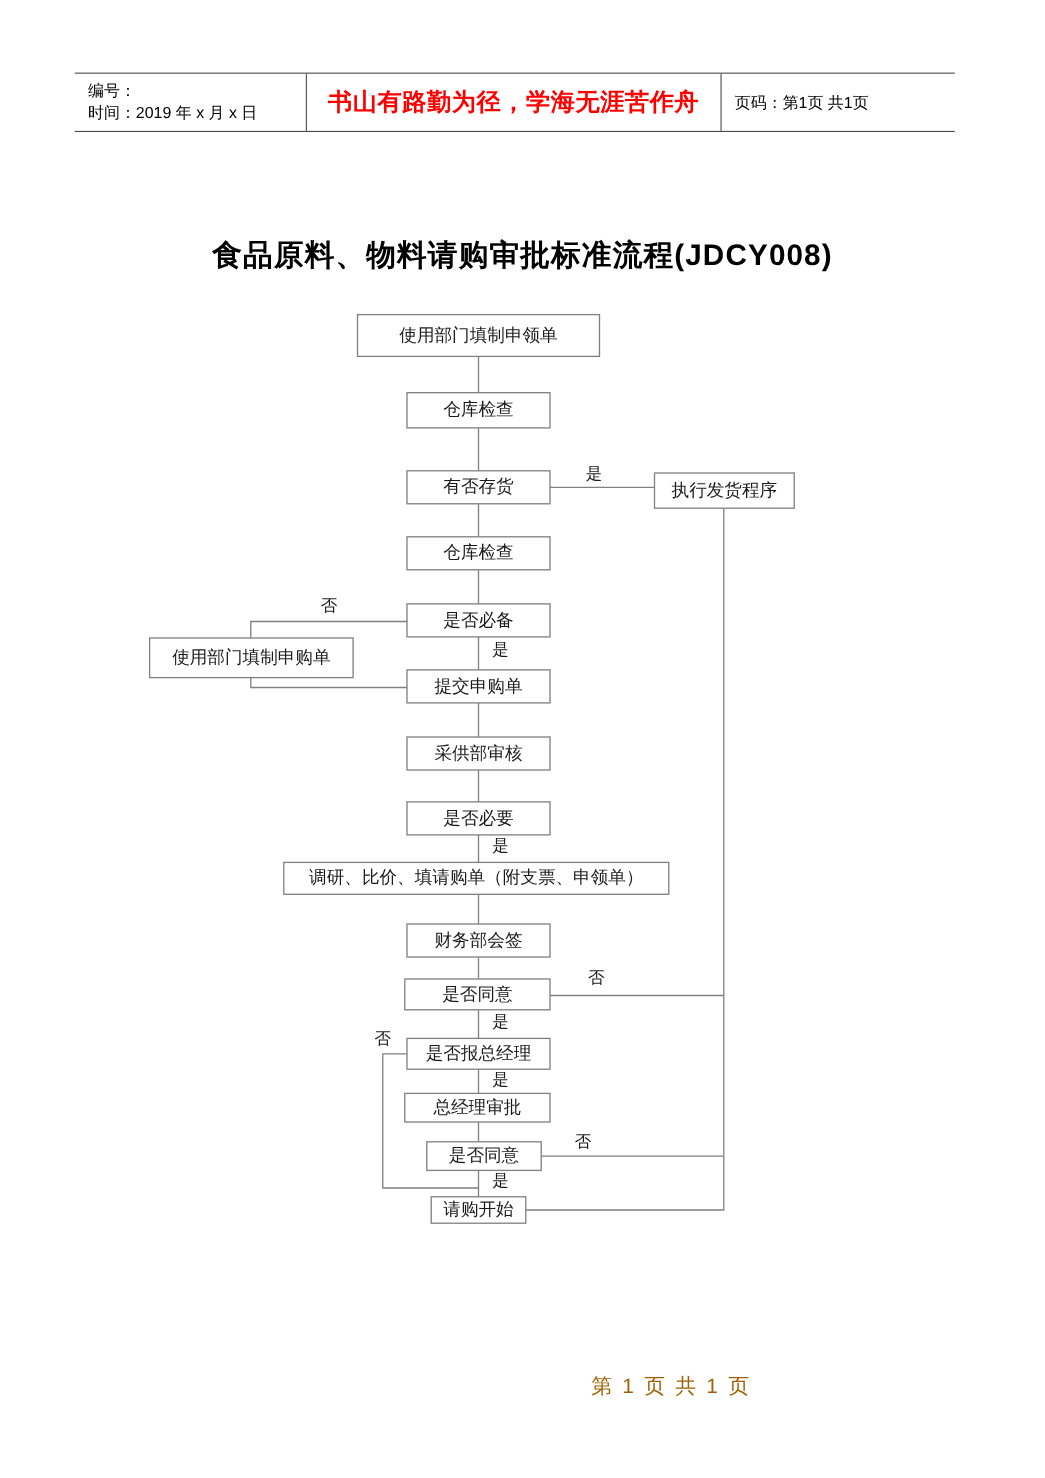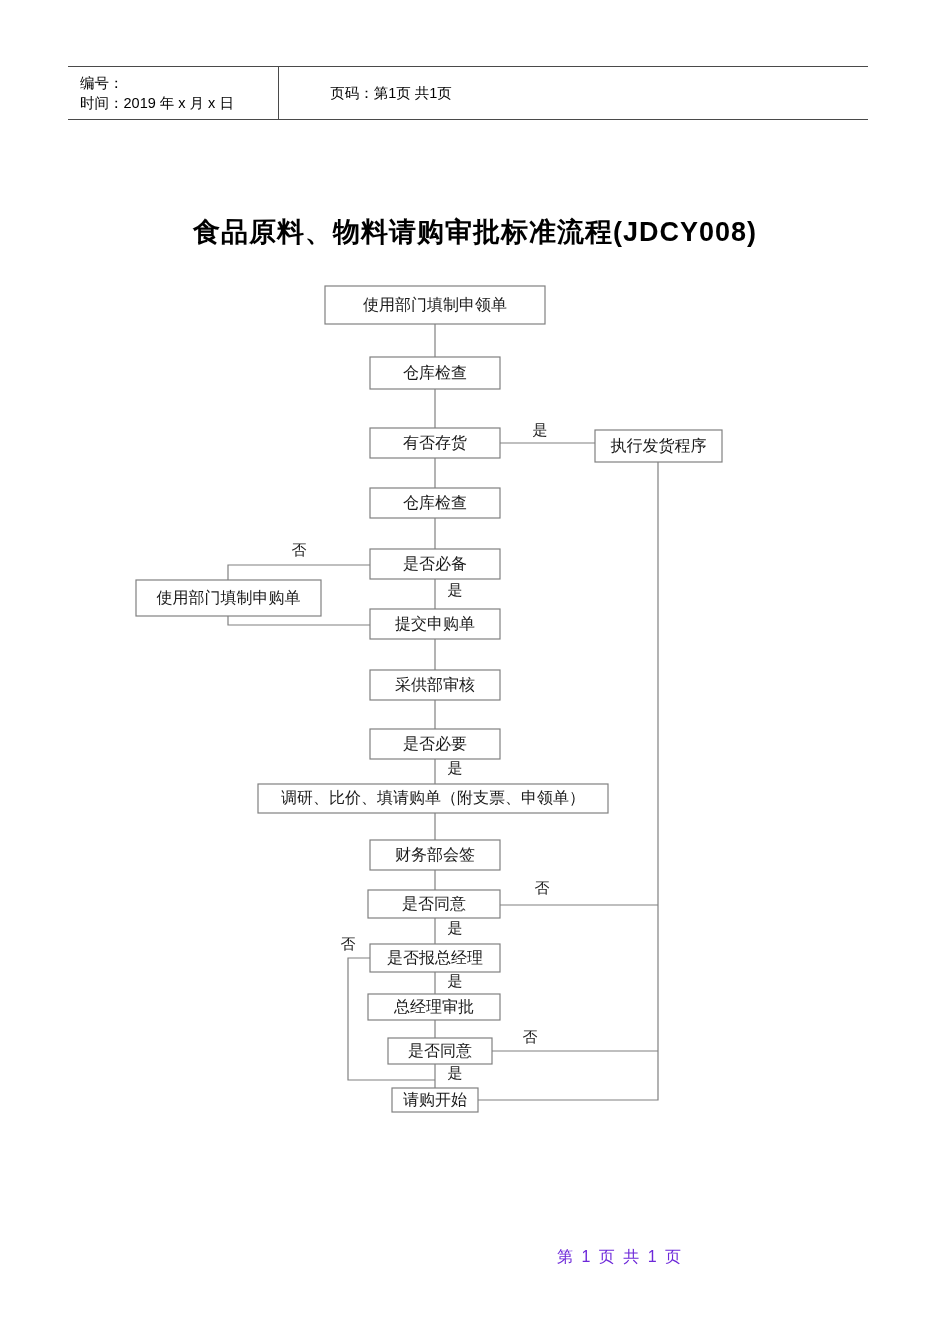--- a/index.html
+++ b/index.html
@@ -45,21 +45,20 @@
     border-right: 1.2px solid #4a4a4a;
     justify-content: center;
     align-items: center;
     padding-top: 0;
   }
   .hdr-cell.right {
     width: 212px;
     padding-left: 12px;
     justify-content: center;
     padding-top: 0;
-    text-align: center;
   }
   .hdr-line {
     font-size: 14.5px;
     line-height: 20px;
     font-family: "Liberation Sans", "DejaVu Sans", sans-serif;
     white-space: nowrap;
   }
   .hdr-slogan {
     font-size: 22px;
     color: #ff0000;
@@ -125,34 +124,37 @@
 
   
   .footer-page {
     position: absolute;
     left: 0;
     top: 1247px;
     width: 798px;
     text-align: right;
     padding-right: 115px;
     box-sizing: border-box;
-    font-size: 16px;
+    font-size: 19px;
     font-family: "Liberation Sans", "DejaVu Sans", sans-serif;
     letter-spacing: 2px;
-    color: #6d28d9;
+    color: #a16207;
     white-space: nowrap;
   }
 </style>
 </head>
 <body>
 
 <div class="header-table">
   <div class="hdr-cell left">
     <div class="hdr-line">编号：</div>
     <div class="hdr-line">时间：2019 年 x 月 x 日</div>
+  </div>
+  <div class="hdr-cell mid">
+    <div class="hdr-slogan">书山有路勤为径，学海无涯苦作舟</div>
   </div>
   <div class="hdr-cell right">
     <div class="hdr-page">页码：第1页 共1页</div>
   </div>
 </div>
 
 <div class="doc-title">食品原料、物料请购审批标准流程(JDCY008)</div>
 
 <div class="flow-wrap">
   <svg class="flow" width="950" height="1344" viewBox="0 0 950 1344" xmlns="http://www.w3.org/2000/svg">

